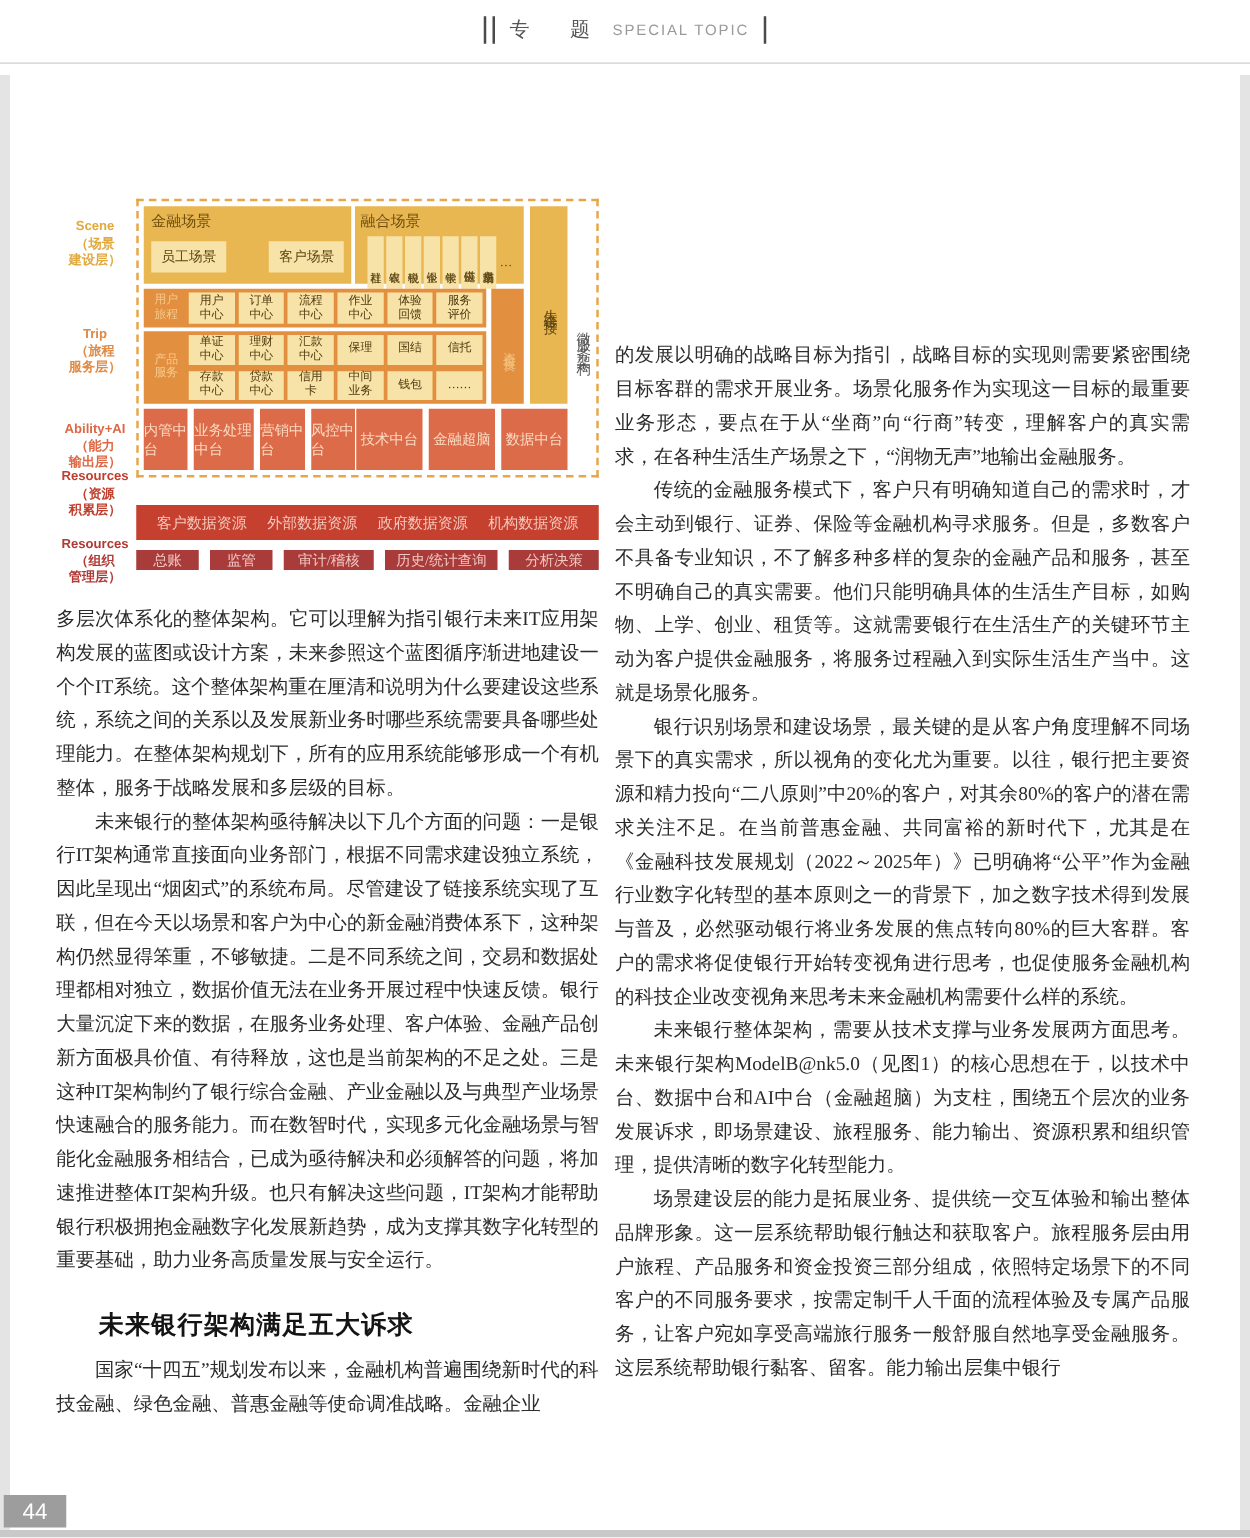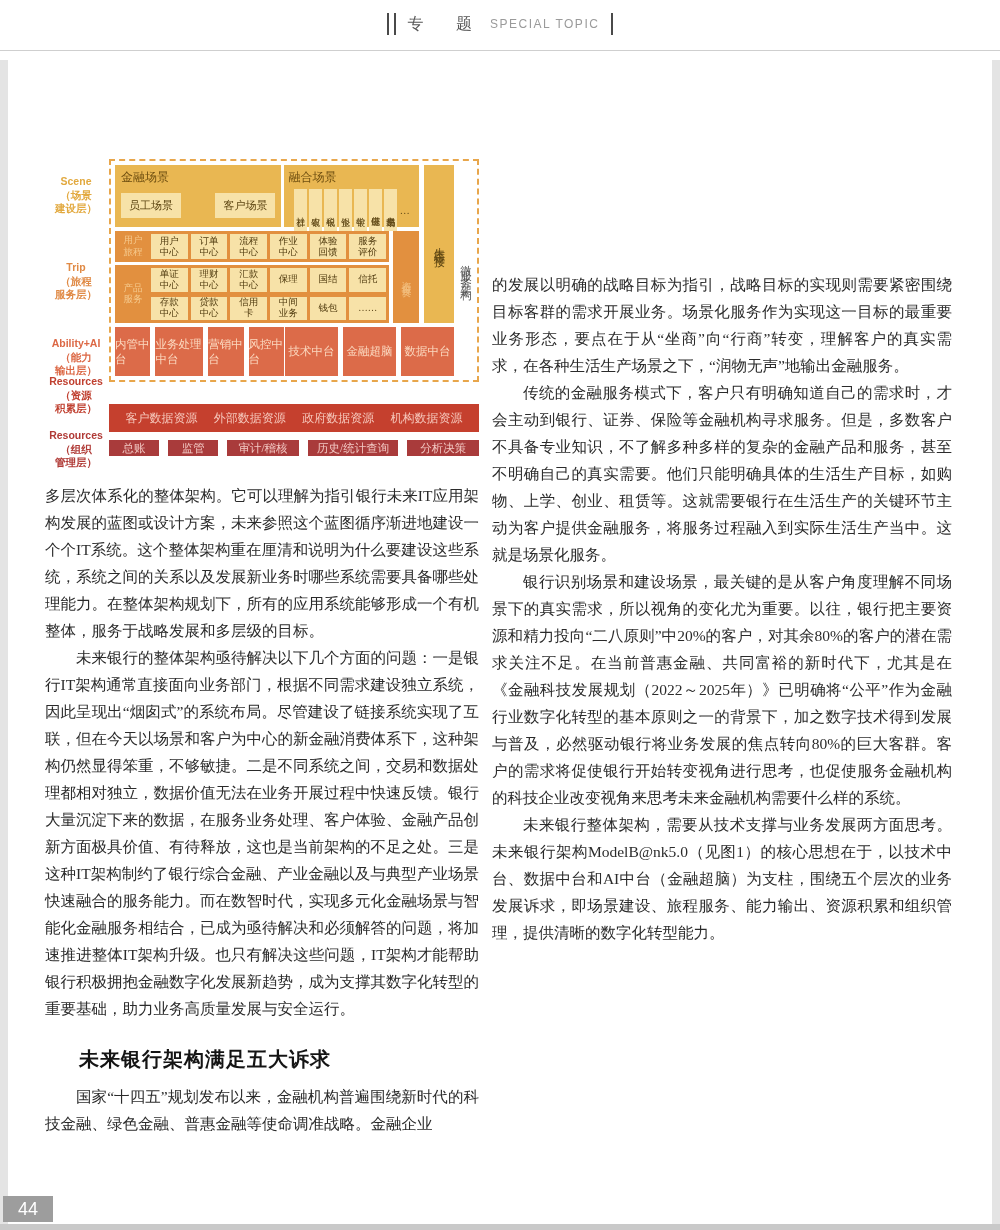--- a/index.html
+++ b/index.html
@@ -253,18 +253,19 @@
       <p>未来银行的整体架构亟待解决以下几个方面的问题：一是银行IT架构通常直接面向业务部门，根据不同需求建设独立系统，因此呈现出“烟囱式”的系统布局。尽管建设了链接系统实现了互联，但在今天以场景和客户为中心的新金融消费体系下，这种架构仍然显得笨重，不够敏捷。二是不同系统之间，交易和数据处理都相对独立，数据价值无法在业务开展过程中快速反馈。银行大量沉淀下来的数据，在服务业务处理、客户体验、金融产品创新方面极具价值、有待释放，这也是当前架构的不足之处。三是这种IT架构制约了银行综合金融、产业金融以及与典型产业场景快速融合的服务能力。而在数智时代，实现多元化金融场景与智能化金融服务相结合，已成为亟待解决和必须解答的问题，将加速推进整体IT架构升级。也只有解决这些问题，IT架构才能帮助银行积极拥抱金融数字化发展新趋势，成为支撑其数字化转型的重要基础，助力业务高质量发展与安全运行。</p>
       <h2>未来银行架构满足五大诉求</h2>
       <p>国家“十四五”规划发布以来，金融机构普遍围绕新时代的科技金融、绿色金融、普惠金融等使命调准战略。金融企业</p>
     </div>
 
     <div class="col-right">
       <p class="cont">的发展以明确的战略目标为指引，战略目标的实现则需要紧密围绕目标客群的需求开展业务。场景化服务作为实现这一目标的最重要业务形态，要点在于从“坐商”向“行商”转变，理解客户的真实需求，在各种生活生产场景之下，“润物无声”地输出金融服务。</p>
       <p>传统的金融服务模式下，客户只有明确知道自己的需求时，才会主动到银行、证券、保险等金融机构寻求服务。但是，多数客户不具备专业知识，不了解多种多样的复杂的金融产品和服务，甚至不明确自己的真实需要。他们只能明确具体的生活生产目标，如购物、上学、创业、租赁等。这就需要银行在生活生产的关键环节主动为客户提供金融服务，将服务过程融入到实际生活生产当中。这就是场景化服务。</p>
       <p>银行识别场景和建设场景，最关键的是从客户角度理解不同场景下的真实需求，所以视角的变化尤为重要。以往，银行把主要资源和精力投向“二八原则”中20%的客户，对其余80%的客户的潜在需求关注不足。在当前普惠金融、共同富裕的新时代下，尤其是在《金融科技发展规划（2022～2025年）》已明确将“公平”作为金融行业数字化转型的基本原则之一的背景下，加之数字技术得到发展与普及，必然驱动银行将业务发展的焦点转向80%的巨大客群。客户的需求将促使银行开始转变视角进行思考，也促使服务金融机构的科技企业改变视角来思考未来金融机构需要什么样的系统。</p>
       <p>未来银行整体架构，需要从技术支撑与业务发展两方面思考。未来银行架构ModelB@nk5.0（见图1）的核心思想在于，以技术中台、数据中台和AI中台（金融超脑）为支柱，围绕五个层次的业务发展诉求，即场景建设、旅程服务、能力输出、资源积累和组织管理，提供清晰的数字化转型能力。</p>
+      <p>场景建设层的能力是拓展业务、提供统一交互体验和输出整体品牌形象。这一层系统帮助银行触达和获取客户。旅程服务层由用户旅程、产品服务和资金投资三部分组成，依照特定场景下的不同客户的不同服务要求，按需定制千人千面的流程体验及专属产品服务，让客户宛如享受高端旅行服务一般舒服自然地享受金融服务。这层系统帮助银行黏客、留客。能力输出层集中银行</p>
     </div>
   </div>
 
   <div class="page-num">44</div>
   <div class="bottom-rule"></div>
 </div>
 
 </body></html>

